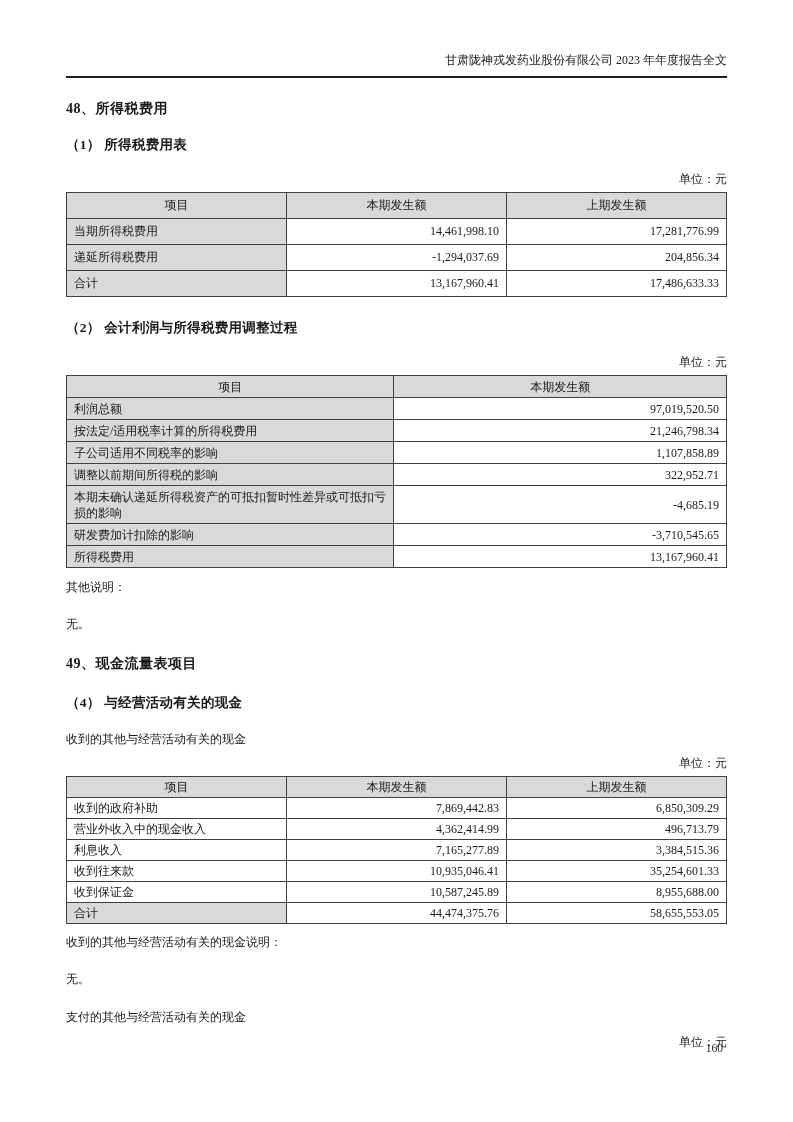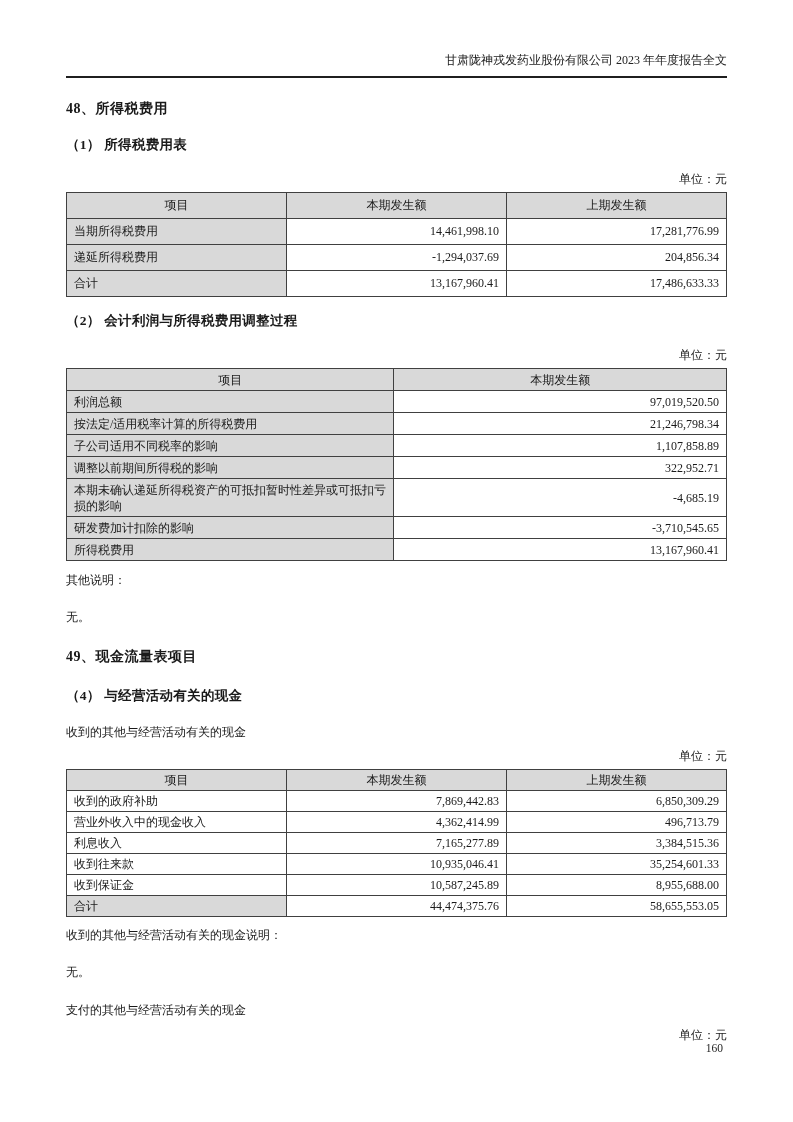--- a/index.html
+++ b/index.html
@@ -83,21 +83,21 @@
       <td class="cell-num">204,856.34</td>
     </tr>
     <tr>
       <td class="cell-label shaded">合计</td>
       <td class="cell-num">13,167,960.41</td>
       <td class="cell-num">17,486,633.33</td>
     </tr>
   </tbody>
     </table>
 
-  <div class="h-sub" style="margin-top:15px;">（2） 会计利润与所得税费用调整过程</div>
+  <div class="h-sub" style="margin-top:22px;">（2） 会计利润与所得税费用调整过程</div>
 
   <div class="unit">单位：元</div>
 
   <table class="t-mid">
     <tbody>
         <tr class="head-row">
       <td class="col-half-l">项目</td>
       <td class="col-half-r">本期发生额</td>
     </tr>
     <tr>

